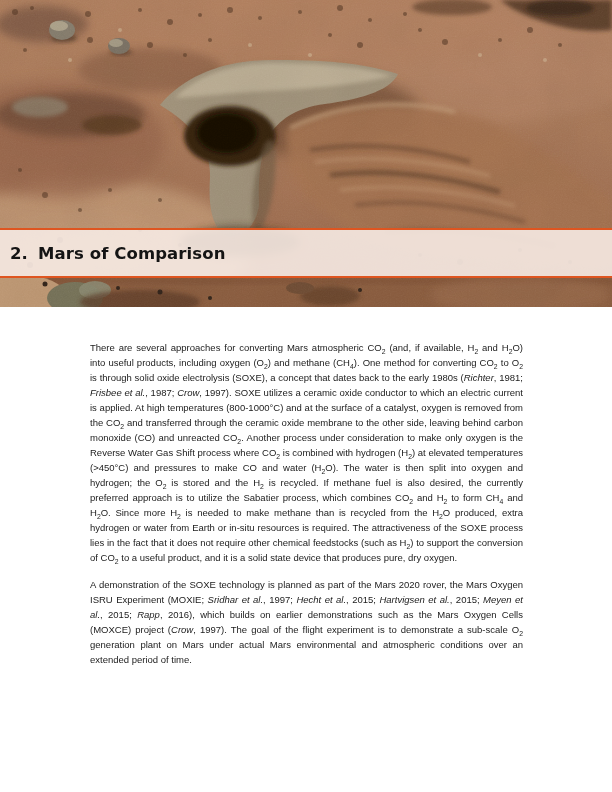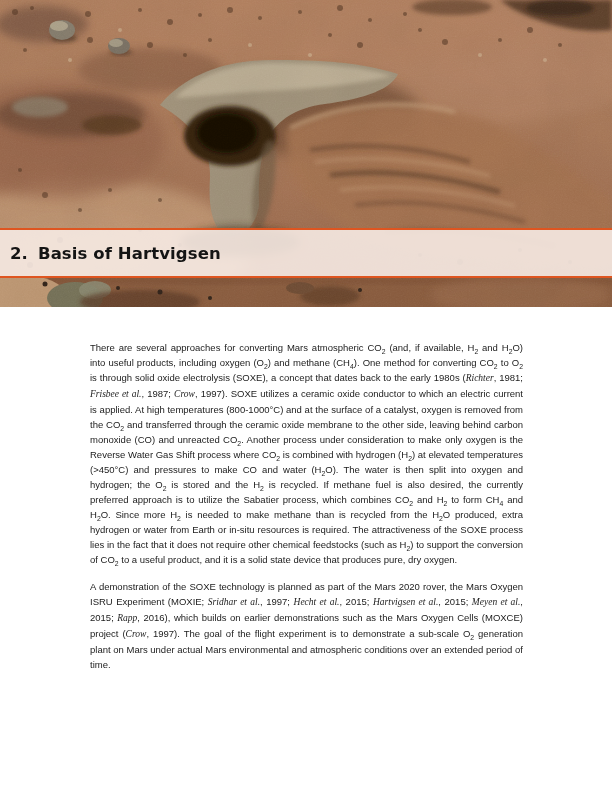--- a/index.html
+++ b/index.html
@@ -50,21 +50,21 @@
   .content {
     position: absolute; top: 340px; left: 90px;
     width: 433px;
     color: #1b1b1b;
     font-size: 9.5px;
     line-height: 15px;
     text-align: justify;
   }
   .content p { margin: 0 0 12px 0; }
   .content sub { font-size: 0.72em; line-height: 0; }
-  .content i { font-style: italic; font-family: Liberation Serif, serif; }
+  .content i { font-style: italic; }
 </style>
 </head>
 <body>
 
 <div class="page">
 
   <div class="photo">
     <svg width="612" height="307" viewBox="0 0 612 307">
       <defs>
         <filter id="b2" x="-30%" y="-30%" width="160%" height="160%">
@@ -211,21 +211,21 @@
         <circle cx="360" cy="290" r="2" fill="#32241a"></circle>
       </g>
 
       <rect class="blend-mult" width="612" height="307" filter="url(#mottle)" opacity=".15"></rect>
       <rect class="blend-soft" width="612" height="307" filter="url(#grain)" opacity=".4"></rect>
     </svg>
   </div>
 
   <div class="band">
     <span class="sec-num">2.</span>
-    <span class="sec-title">Basis of Hartvigsen</span>
+    <span class="sec-title">Mars of Comparison</span>
   </div>
 
   <div class="content">
     <p>There are several approaches for converting Mars atmospheric CO<sub>2</sub> (and, if available, H<sub>2</sub> and H<sub>2</sub>O) into useful products, including oxygen (O<sub>2</sub>) and methane (CH<sub>4</sub>). One method for converting CO<sub>2</sub> to O<sub>2</sub> is through solid oxide electrolysis (SOXE), a concept that dates back to the early 1980s (<i>Richter</i>, 1981; <i>Frisbee et al.</i>, 1987; <i>Crow</i>, 1997). SOXE utilizes a ceramic oxide conductor to which an electric current is applied. At high temperatures (800-1000°C) and at the surface of a catalyst, oxygen is removed from the CO<sub>2</sub> and transferred through the ceramic oxide membrane to the other side, leaving behind carbon monoxide (CO) and unreacted CO<sub>2</sub>. Another process under consideration to make only oxygen is the Reverse Water Gas Shift process where CO<sub>2</sub> is combined with hydrogen (H<sub>2</sub>) at elevated temperatures (&gt;450°C) and pressures to make CO and water (H<sub>2</sub>O). The water is then split into oxygen and hydrogen; the O<sub>2</sub> is stored and the H<sub>2</sub> is recycled. If methane fuel is also desired, the currently preferred approach is to utilize the Sabatier process, which combines CO<sub>2</sub> and H<sub>2</sub> to form CH<sub>4</sub> and H<sub>2</sub>O. Since more H<sub>2</sub> is needed to make methane than is recycled from the H<sub>2</sub>O produced, extra hydrogen or water from Earth or in-situ resources is required. The attractiveness of the SOXE process lies in the fact that it does not require other chemical feedstocks (such as H<sub>2</sub>) to support the conversion of CO<sub>2</sub> to a useful product, and it is a solid state device that produces pure, dry oxygen.</p>
     <p>A demonstration of the SOXE technology is planned as part of the Mars 2020 rover, the Mars Oxygen ISRU Experiment (MOXIE; <i>Sridhar et al.</i>, 1997; <i>Hecht et al.</i>, 2015; <i>Hartvigsen et al.</i>, 2015; <i>Meyen et al.</i>, 2015; <i>Rapp</i>, 2016), which builds on earlier demonstrations such as the Mars Oxygen Cells (MOXCE) project (<i>Crow</i>, 1997). The goal of the flight experiment is to demonstrate a sub-scale O<sub>2</sub> generation plant on Mars under actual Mars environmental and atmospheric conditions over an extended period of time.</p>
   </div>
 
 </div>
 
 </body></html>

